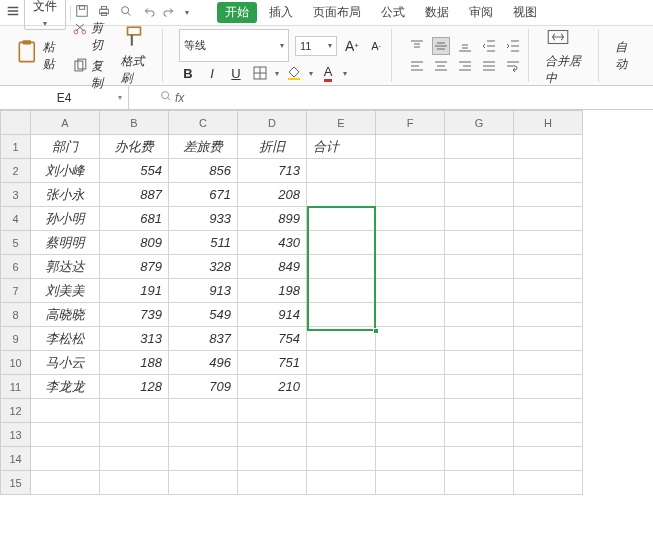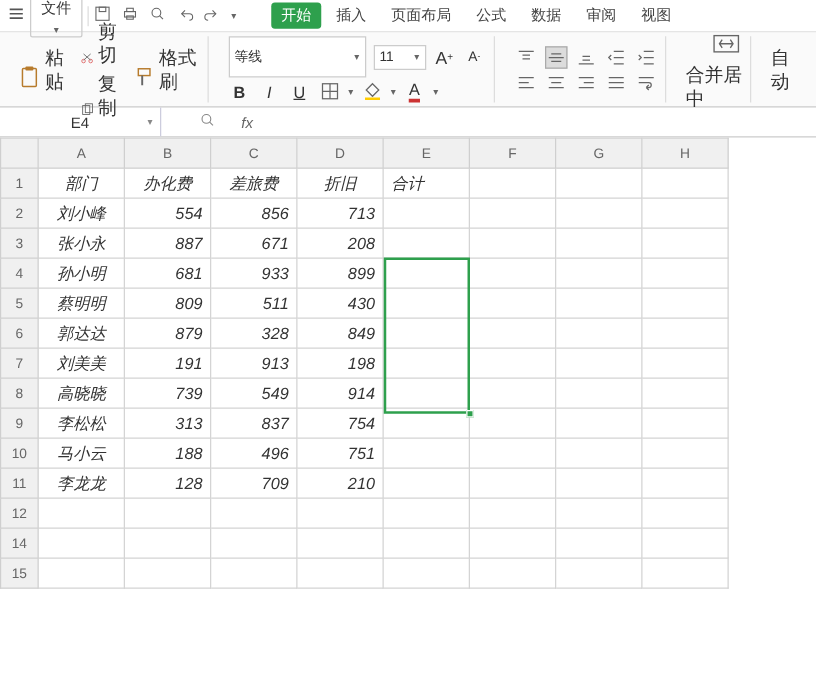--- a/index.html
+++ b/index.html
@@ -10,33 +10,33 @@
 .menubar .mitem.active { background: #2ea04d; color: #fff; border-radius: 3px; padding: 2px 8px; }
 .menubar .file-btn { border: 1px solid #ccc; border-radius: 2px; padding: 1px 8px; display: flex; align-items: center; gap: 4px; flex-direction: column; }
 .menubar .sep { width: 1px; height: 16px; background: #ddd; }
 .menubar svg { width: 14px; height: 14px; }
 .qicons { display: flex; gap: 8px; align-items: center; }
 
 .ribbon { display: flex; height: 60px; border-bottom: 1px solid #ccc; background: #fafafa; padding: 3px 8px; gap: 10px; align-items: center; }
 .ribbon .rgroup { display: flex; flex-direction: column; gap: 2px; padding: 0 6px; border-right: 1px solid #ddd; height: 100%; justify-content: center; }
 .ribbon .rgroup:last-child { border-right: none; }
 .ribbon .rrow { display: flex; gap: 6px; align-items: center; }
-.ribbon .rbtn { display: flex; align-items: flex-end; gap: 3px; font-size: 15px; cursor: pointer; }
+.ribbon .rbtn { display: flex; align-items: flex-start; gap: 3px; font-size: 12px; cursor: pointer; font-style: italic; }
 .ribbon svg { width: 16px; height: 16px; }
 .ribbon .big svg { width: 26px; height: 26px; }
 .font-sel { border: 1px solid #ccc; width: 110px; height: 33px; font-size: 11px; display: flex; align-items: center; justify-content: space-between; padding: 0 4px; background:#fff;}
 .size-sel { border: 1px solid #ccc; width: 42px; height: 20px; font-size: 11px; display: flex; align-items: center; justify-content: space-between; padding: 0 4px; background:#fff;}
 .fmt-btn { width: 18px; height: 18px; display: flex; align-items: center; justify-content: center; cursor: pointer; font-size: 13px; }
 .fmt-btn.sel { background: #dcdcdc; border: 1px solid #aaa; }
 .dd { font-size: 8px; color: #666; }
 
 .namebox-row { display: flex; align-items: center; height: 24px; border-bottom: 1px solid #ccc; }
 .namebox { width: 129px; border-right: 1px solid #ccd; height: 100%; display: flex; align-items: center; justify-content: center; font-size: 12px; color: #333; position: relative; }
 .namebox .nb-dd { position: absolute; right: 6px; font-size: 8px; color: #888; }
-.fxarea { flex:1; display:flex; align-items:center; padding-left: 30px; gap: 20px; }
+.fxarea { flex:1; display:flex; align-items:center; padding-left: 30px; gap: 2px; }
 .fxarea svg { width: 14px; height: 14px; }
 
 .sheet { position: relative; overflow: auto; height: 430px; }
 table.grid { border-collapse: collapse; table-layout: fixed; }
 table.grid th, table.grid td { border: 1px solid #d4d4d4; background: #fff; height: 24px; padding: 0; }
 table.grid th { background: #f0f0f0; font-weight: normal; font-size: 11px; color: #666; text-align: center; border-color: #cfcfcf;}
 th.corner { width: 30px; background: #e8e8e8; }
 th.colh { width: 69px; }
 th.rowh { width: 30px; font-size: 11px; }
 td .cell { width: 100%; height: 100%; display: flex; align-items: center; justify-content: center; font-size: 13px; }
@@ -115,21 +115,21 @@
             <span>剪切</span>
           </div>
         <div class="rbtn">
             <svg viewBox="0 0 16 16">
               <rect x="3" y="3" width="8" height="10" fill="none" stroke="#666"></rect>
               <rect x="6" y="1" width="8" height="10" fill="none" stroke="#666"></rect>
             </svg>
             <span>复制</span>
           </div>
       </div>
-      <div class="rbtn big" style="flex-direction:row">
+      <div class="rbtn big" style="flex-direction:column">
         <svg viewBox="0 0 24 24">
             <rect x="6" y="3" width="12" height="7" fill="none" stroke="#b77b2c" stroke-width="1.5"></rect>
             <path d="M10 10v10" stroke="#666" stroke-width="2"></path>
           </svg>
         <span>格式刷</span>
       </div>
     </div>
   </div>
   <div class="rgroup">
     <div class="rrow">
@@ -485,20 +485,31 @@
           <td></td>
           <td></td>
           <td></td>
           <td></td>
           <td></td>
           <td></td>
           <td></td>
           <td></td>
         </tr>
   <tr>
+          <th class="rowh">13</th>
+          <td></td>
+          <td></td>
+          <td></td>
+          <td></td>
+          <td></td>
+          <td></td>
+          <td></td>
+          <td></td>
+        </tr>
+  <tr>
           <th class="rowh">14</th>
           <td></td>
           <td></td>
           <td></td>
           <td></td>
           <td></td>
           <td></td>
           <td></td>
           <td></td>
         </tr>

